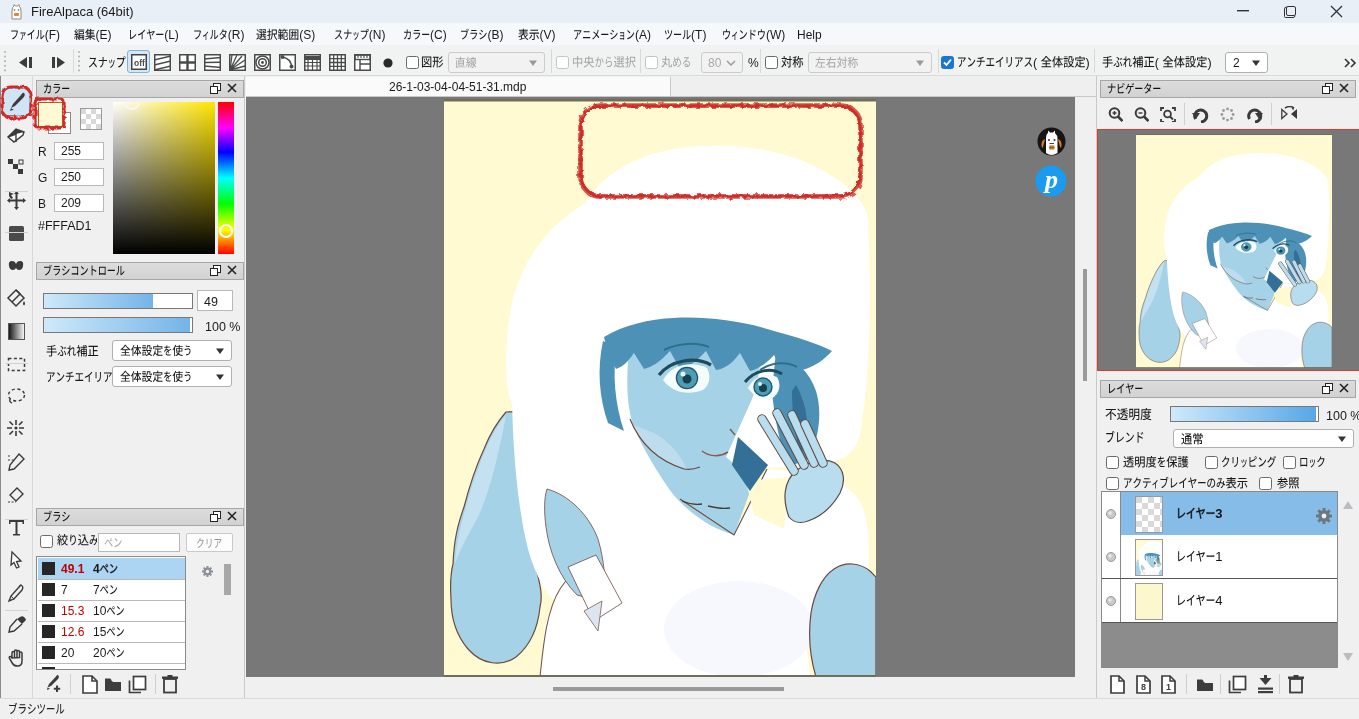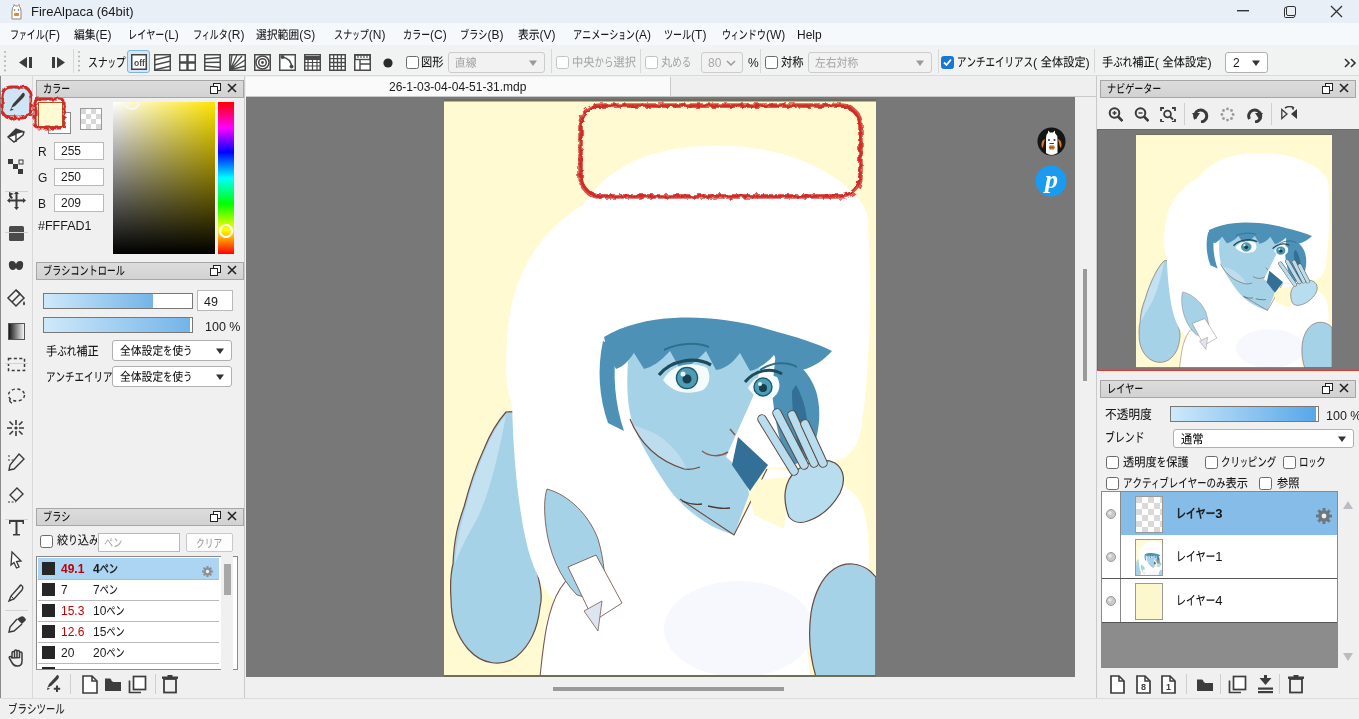--- a/index.html
+++ b/index.html
@@ -659,21 +659,21 @@
     <svg style="position:absolute;left:104.0px;top:534.0px;overflow:visible" width="26" height="20">
       <use href="#g38" transform="translate(0.00 12.96) scale(0.00912 0.01200)" fill="#a8a8a8"></use>
       <use href="#g47" transform="translate(9.12 12.96) scale(0.00912 0.01200)" fill="#a8a8a8"></use>
     </svg>
     <div class="ab" style="left:186px;top:533px;width:45px;height:17px;background:#fdfdfd;border:1px solid #c9c9c9;border-radius:2px"></div>
     <svg style="position:absolute;left:195.9px;top:534.6px;overflow:visible" width="34" height="19">
       <use href="#g18" transform="translate(0.00 12.42) scale(0.00874 0.01150)" fill="#9a9a9a"></use>
       <use href="#g43" transform="translate(8.74 12.42) scale(0.00874 0.01150)" fill="#9a9a9a"></use>
       <use href="#g12" transform="translate(17.48 12.42) scale(0.00874 0.01150)" fill="#9a9a9a"></use>
     </svg>
-    <div class="ab" style="left:36px;top:556px;width:202px;height:114px;background:#fff;border:1px solid #8a8a8a;box-sizing:border-box;overflow:hidden">
+    <div class="ab" style="left:36px;top:556px;width:150px;height:114px;background:#fff;border:1px solid #8a8a8a;box-sizing:border-box;overflow:hidden">
       <div class="ab" style="left:1px;top:1px;width:181px;height:21px;background:#abd5f2"></div>
       <div class="ab" style="left:5px;top:5px;width:13px;height:13px;background:#262626"></div>
       <svg style="position:absolute;left:24.0px;top:3.0px;overflow:visible" width="31" height="20">
         <text x="0.0" y="12.96" style="font-family:'Liberation Sans',sans-serif;font-size:12px;font-weight:bold" fill="#c00000">49.1</text>
       </svg>
       <svg style="position:absolute;left:56.0px;top:3.0px;overflow:visible" width="32" height="20">
         <text x="0.0" y="12.96" style="font-family:'Liberation Sans',sans-serif;font-size:12px;font-weight:bold" fill="#1a1a1a">4</text>
         <use href="#g38" transform="translate(6.67 12.96) scale(0.00912 0.01200)" fill="#1a1a1a" stroke="#1a1a1a" stroke-width="30"></use>
         <use href="#g47" transform="translate(15.79 12.96) scale(0.00912 0.01200)" fill="#1a1a1a" stroke="#1a1a1a" stroke-width="30"></use>
       </svg>

